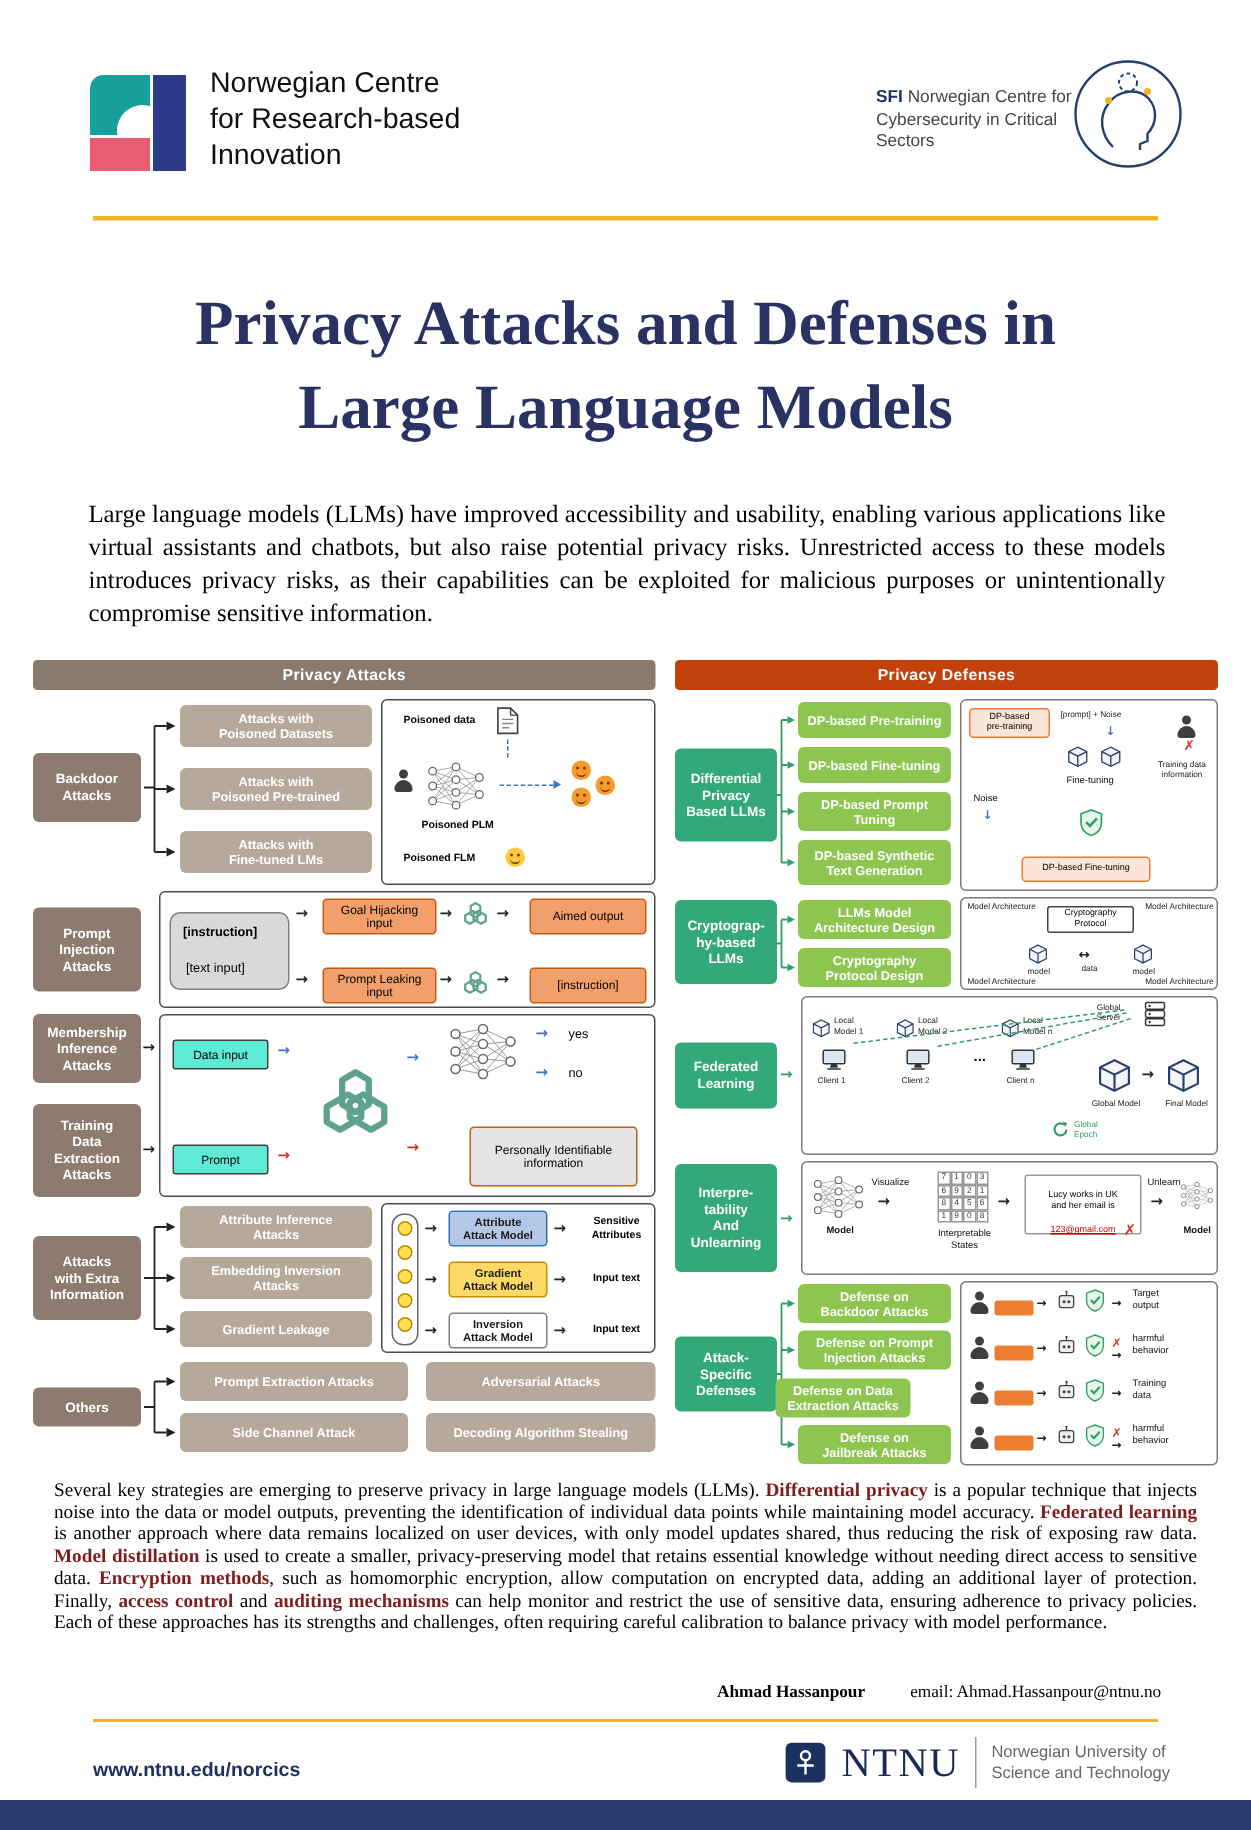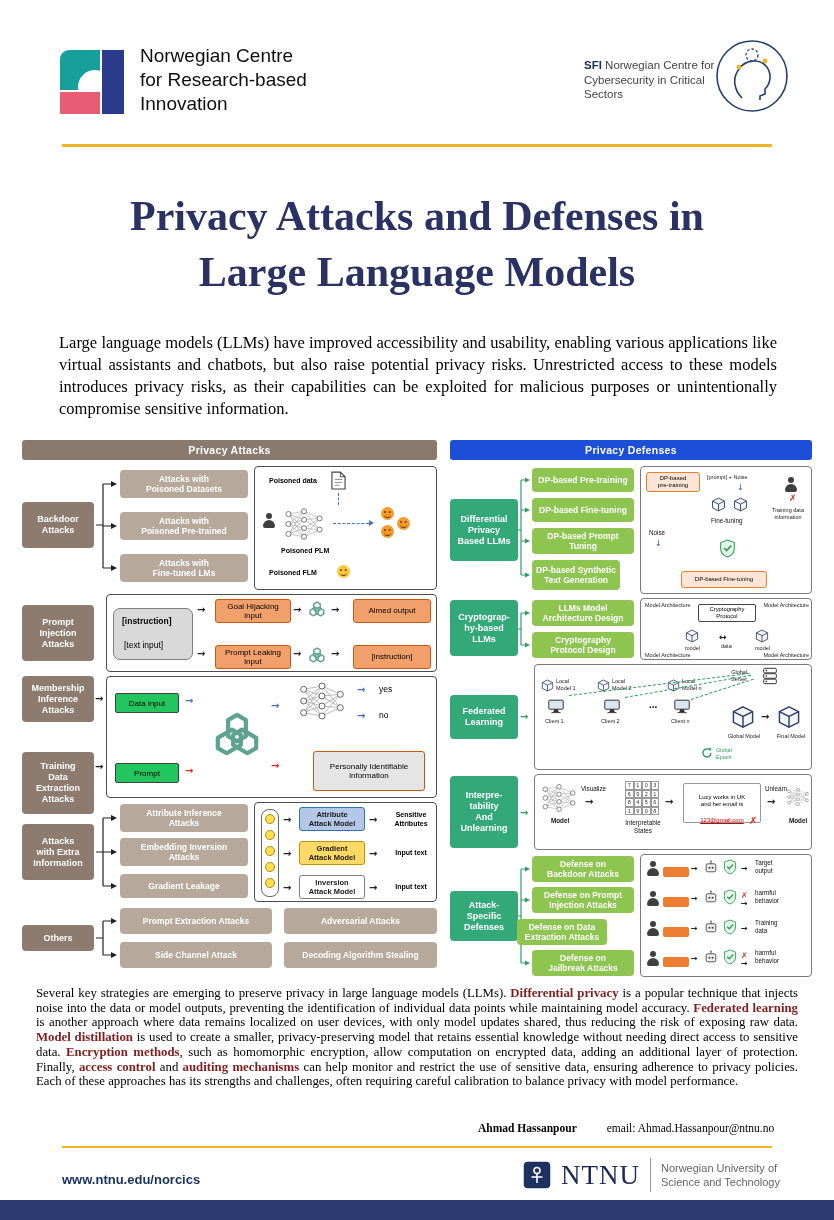--- a/index.html
+++ b/index.html
@@ -23,39 +23,39 @@
 .rule-bottom{top:1146px;height:2px}
 .title{position:absolute;left:0;top:188px;width:100%;text-align:center;font-family:"Liberation Serif",serif;font-weight:700;color:#2a3163;font-size:42px;line-height:56px}
 .title span{display:block}
 .intro{position:absolute;left:59px;top:332px;width:718px;font-family:"Liberation Serif",serif;font-size:16.5px;line-height:22px;text-align:justify}
 
 .col{position:absolute;top:440px}
 .col-a{left:22px;width:415px;height:540px}
 .col-d{left:450px;width:362px;height:540px}
 .colbar{position:absolute;left:0;top:0;width:100%;height:20px;border-radius:3px;color:#fff;font-weight:bold;font-size:10.5px;display:flex;align-items:center;justify-content:center;letter-spacing:.3px}
 .col-a .colbar{background:#8a7a6e}
-.col-d .colbar{background:#1d4ed8}
+.col-d .colbar{background:#c2410c}
 .row{position:absolute;left:0;width:100%}
 .cat,.sub{position:absolute;color:#fff;font-weight:bold;text-align:center;border-radius:4px;display:flex;align-items:center;justify-content:center;white-space:pre-line}
 .cat{font-size:9px;line-height:11px;padding:4px}
 .sub{font-size:8.5px;line-height:10px;padding:2px 3px}
 .col-a .cat{background:#8d7b6f}
 .col-a .sub{background:#b7a89c}
 .col-d .cat{background:#33a97a}
 .col-d .sub{background:#8dc550}
 .panel{position:absolute;background:#fff;border:1.4px solid #4d4d4d;border-radius:4px}
 .col-d .panel{border-color:#7a7a7a}
 .conn,.ic{position:absolute}
 .lab{position:absolute;font-size:7px;line-height:8.5px;font-weight:bold;white-space:pre-line}
 .lab.n{font-weight:normal}
 .ar{position:absolute;font-family:"DejaVu Sans","Liberation Sans",sans-serif;font-weight:bold;font-size:10px;line-height:10px}
 .blue{color:#4472c4}.red{color:#d93025}.green{color:#2f9e63}.dark{color:#222}
 .obox{position:absolute;background:#f2a06b;border:1px solid #c55a11;border-radius:3px;font-size:8px;line-height:9.5px;display:flex;align-items:center;justify-content:center;text-align:center;white-space:pre-line;padding:1px 2px}
 .obox.salmon{background:#e5e5e5}
-.wbox{position:absolute;background:#22c55e;border:1.2px solid #404040;border-radius:2px;font-size:8px;display:flex;align-items:center;justify-content:center;text-align:center}
+.wbox{position:absolute;background:#5eead4;border:1.2px solid #404040;border-radius:2px;font-size:8px;display:flex;align-items:center;justify-content:center;text-align:center}
 .gbox{position:absolute;background:#d9d9d9;border:1px solid #808080;border-radius:7px}
 .gbox .lab{font-size:8.5px}
 .mbox{position:absolute;border-radius:3px;font-size:7.5px;line-height:9px;font-weight:bold;display:flex;align-items:center;justify-content:center;text-align:center;white-space:pre-line;color:#1a1a1a}
 .mbox.mblue{background:#b4c7e7;border:1px solid #2e75b6}
 .mbox.myellow{background:#ffd966;border:1px solid #bf9000}
 .mbox.mwhite{background:#fff;border:1px solid #7f7f7f}
 .person{position:absolute;width:12px;height:15px}
 .person::before{content:"";position:absolute;left:3px;top:0;width:6px;height:6px;border-radius:50%;background:#3f3f3f}
 .person::after{content:"";position:absolute;left:0;top:7px;width:12px;height:8px;border-radius:6px 6px 2px 2px;background:#3f3f3f}
 .smiley{position:absolute;width:13px;height:13px;border-radius:50%;background:#ffc83d}
@@ -251,21 +251,21 @@
         <span class="ar dark" style="left:224px;top:54px">→</span>
         <div class="obox" style="left:246px;top:4px;width:78px;height:24px">Aimed output</div>
         <div class="obox" style="left:246px;top:50px;width:78px;height:24px">[instruction]</div>
       </div>
     </div>
 
     <div class="row" style="top:236px;height:122px">
       <div class="cat" style="left:0;top:0;width:72px;height:46px">Membership
 Inference
 Attacks</div>
-      <div class="cat" style="left:0;top:76px;width:72px;height:62px">Training
+      <div class="cat" style="left:0;top:60px;width:72px;height:62px">Training
 Data
 Extraction
 Attacks</div>
       <span class="ar dark" style="left:73px;top:18px">→</span>
       <span class="ar dark" style="left:73px;top:86px">→</span>
       <div class="panel" style="left:84px;top:0;width:331px;height:122px">
         <div class="wbox" style="left:8px;top:16px;width:64px;height:20px">Data input</div>
         <span class="ar blue" style="left:78px;top:19px">→</span>
         <svg class="ic" style="left:102px;top:32px" width="56" height="56">
             <use href="#oai"></use>
@@ -347,21 +347,21 @@
 Privacy
 Based LLMs</div>
       <svg class="conn" style="left:68px;top:0" width="12" height="128">
           <path d="M0 64 H3 M3 14 V109 M3 14 H7 M3 44 H7 M3 75 H7 M3 109 H7" stroke="#2f9e63" stroke-width="1.2" fill="none"></path>
           <path d="M7 11.5 l5 2.5 -5 2.5 Z M7 41.5 l5 2.5 -5 2.5 Z M7 72.5 l5 2.5 -5 2.5 Z M7 106.5 l5 2.5 -5 2.5 Z" fill="#2f9e63"></path>
         </svg>
       <div class="sub" style="left:82px;top:2px;width:102px;height:24px">DP-based Pre-training</div>
       <div class="sub" style="left:82px;top:32px;width:102px;height:24px">DP-based Fine-tuning</div>
       <div class="sub" style="left:82px;top:62px;width:102px;height:26px">DP-based Prompt
 Tuning</div>
-      <div class="sub" style="left:82px;top:94px;width:88px;height:30px">DP-based Synthetic
+      <div class="sub" style="left:82px;top:94px;width:102px;height:30px">DP-based Synthetic
 Text Generation</div>
       <div class="panel" style="left:190px;top:0;width:172px;height:128px">
         <div class="tinybox" style="left:5px;top:5px;width:54px;height:20px">DP-based
 pre-training</div>
         <div class="t5" style="left:66px;top:7px">[prompt] + Noise</div>
         <span class="ar blue" style="left:96px;top:16px;font-size:8px">↓</span>
         <svg class="ic" style="left:70px;top:30px" width="15" height="15">
             <use href="#cube"></use>
           </svg>
         <svg class="ic" style="left:92px;top:30px" width="15" height="15">

